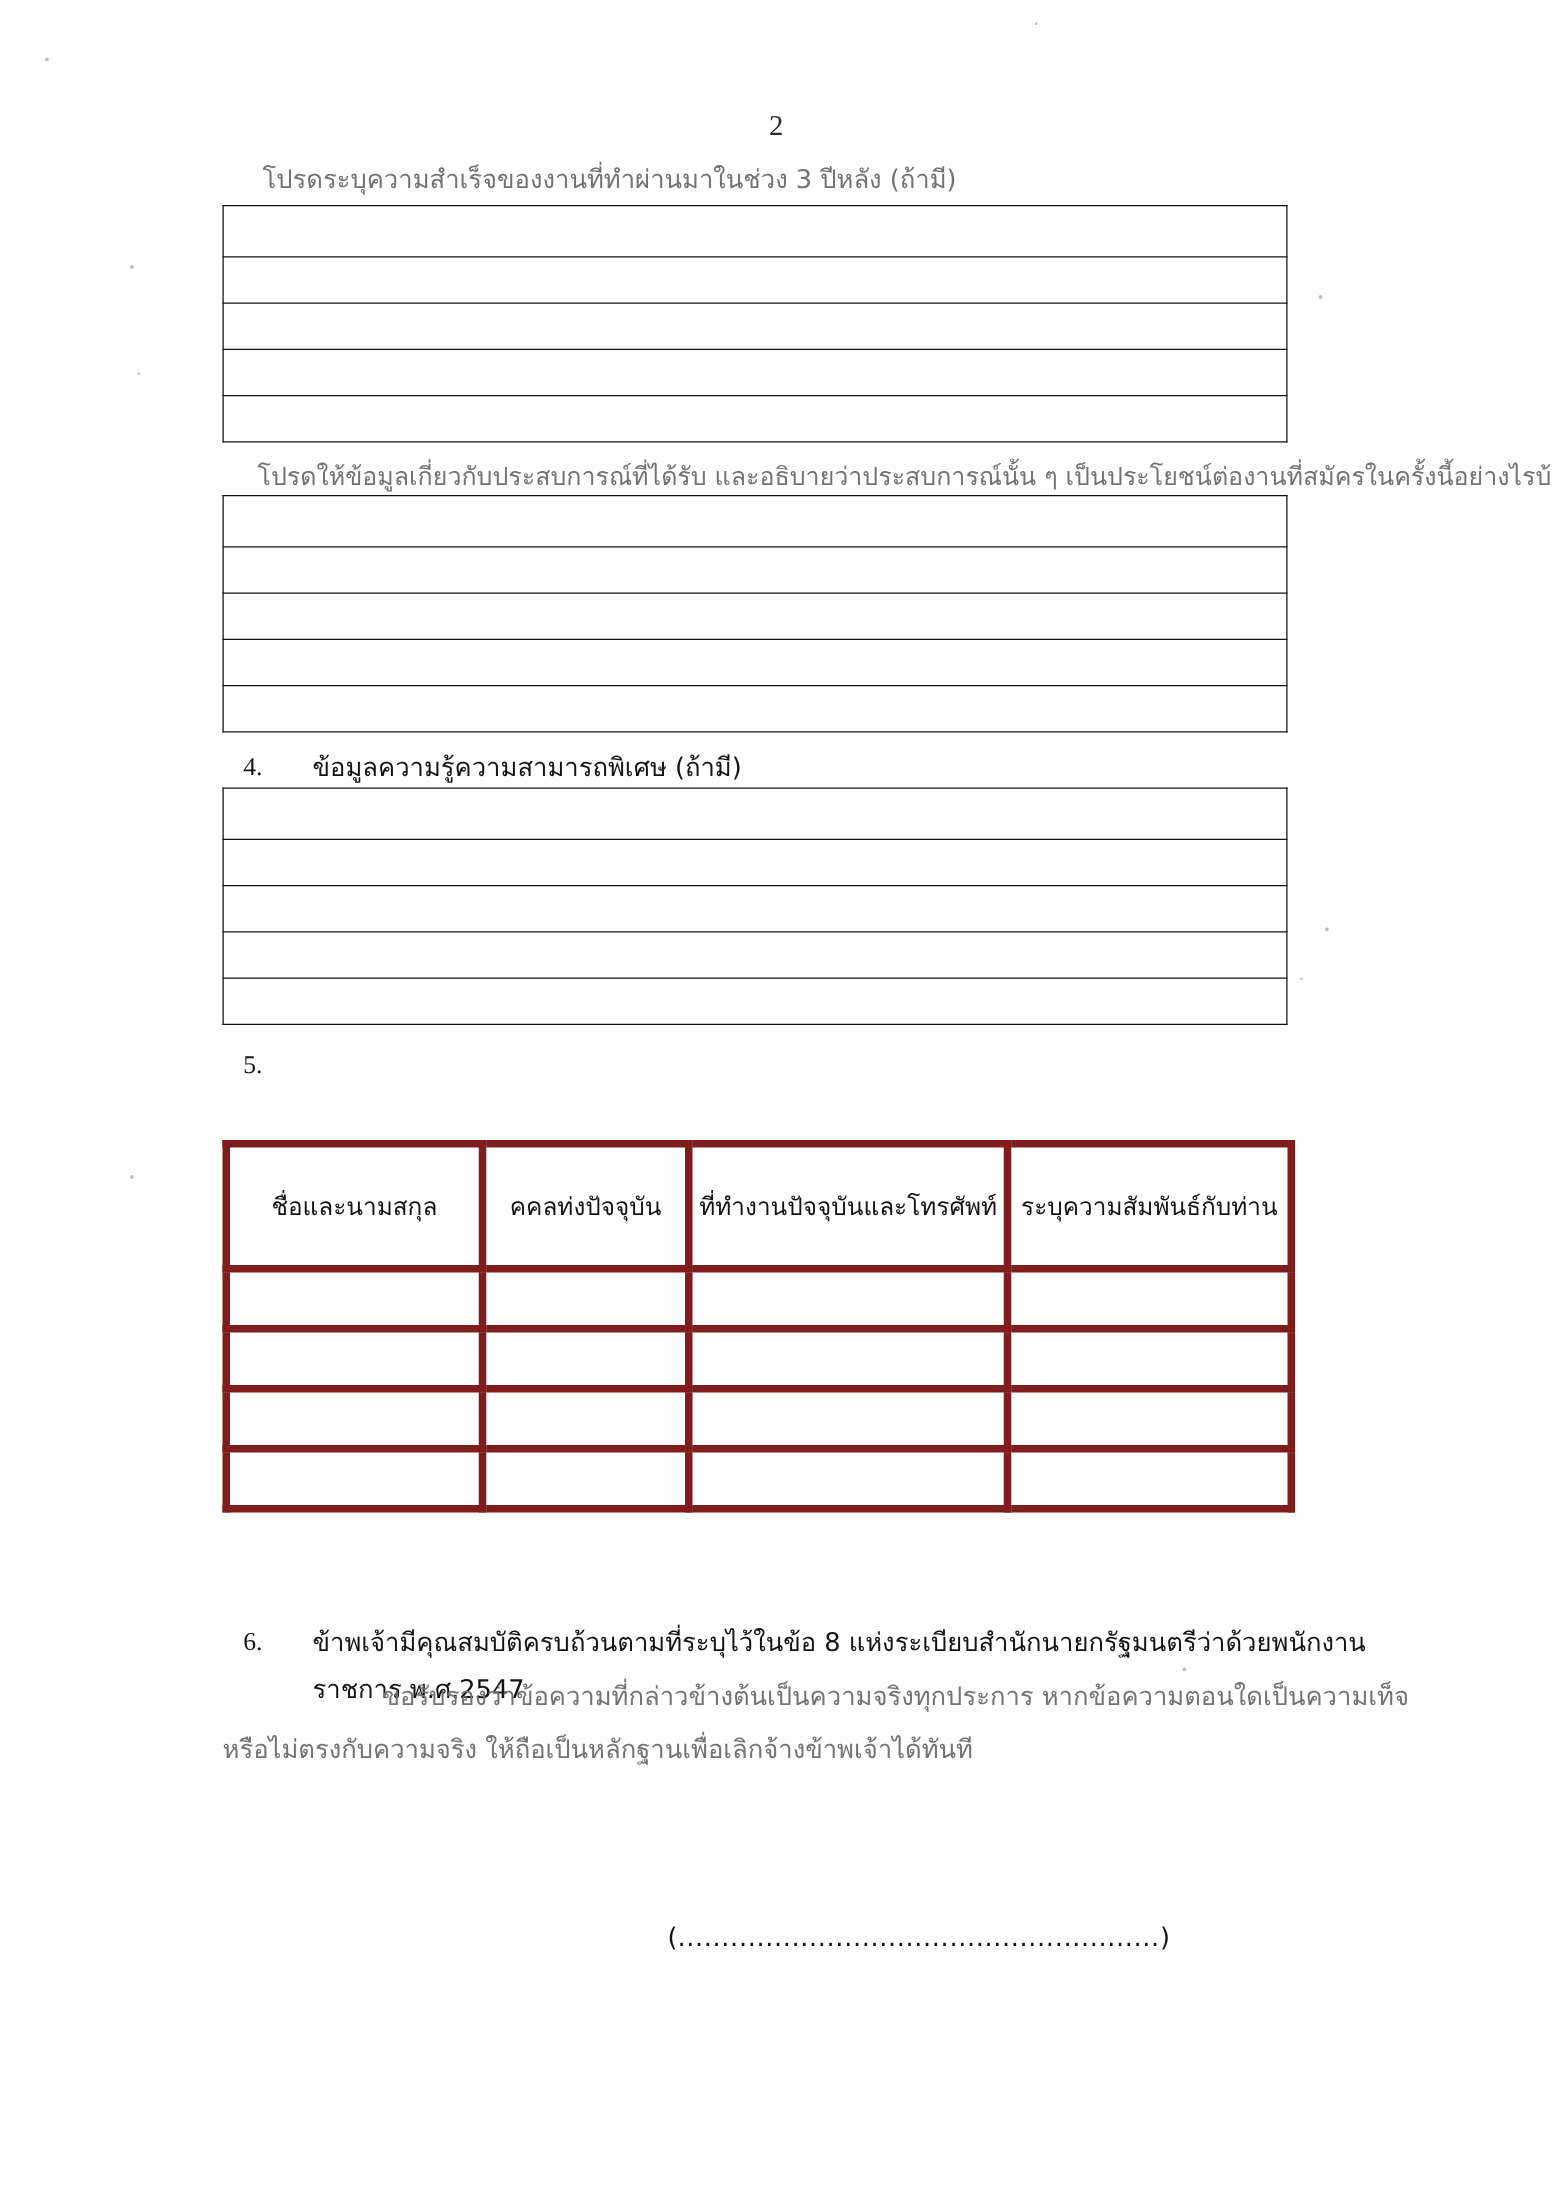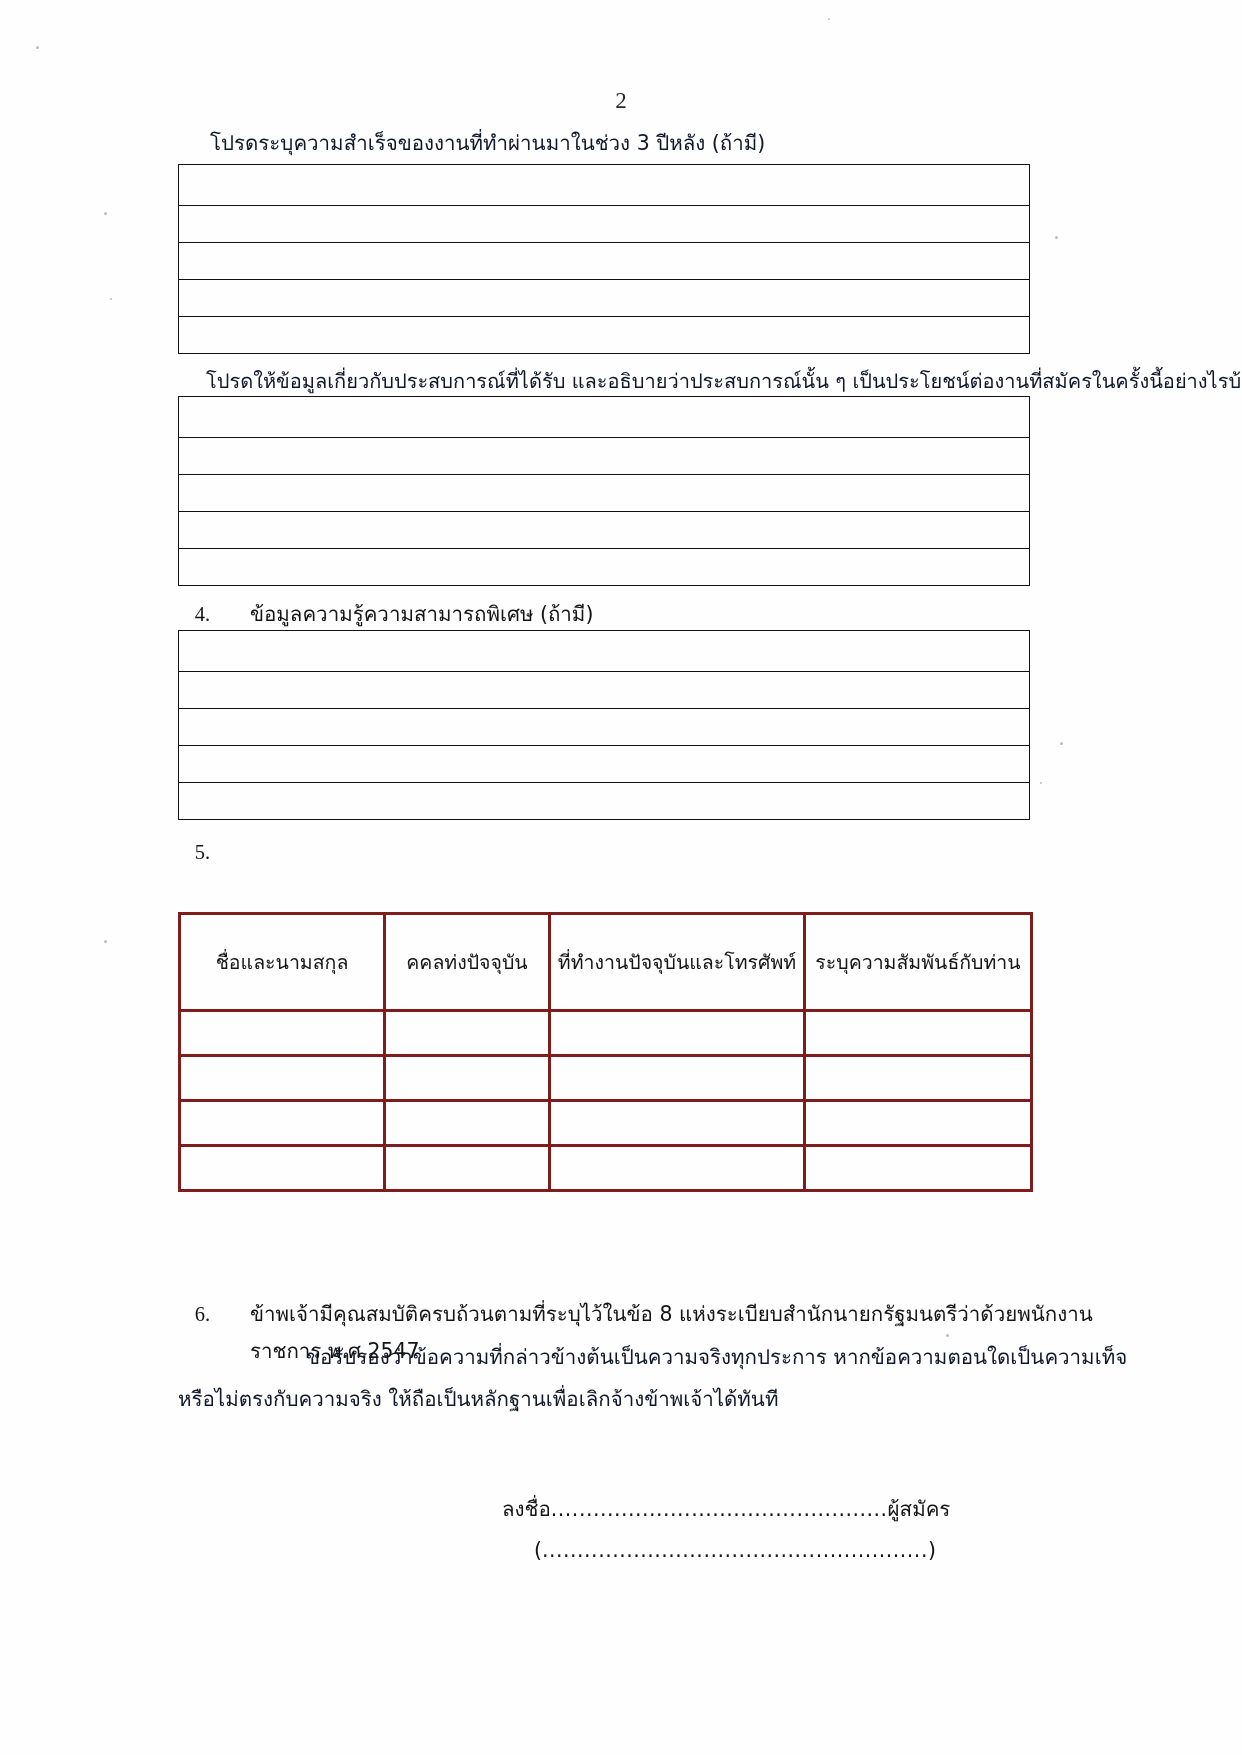--- a/index.html
+++ b/index.html
@@ -31,21 +31,21 @@
     top: 88px;
     text-align: center;
     font-size: 23px;
     font-family: "Liberation Serif", serif;
     color: #2b2b2b;
   }
   .para {
     position: absolute;
     font-size: 20.5px;
     line-height: 1.75;
-    color: #0f172a;
+    color: #737373;
     white-space: nowrap;
   }
 
   .numitem {
     position: absolute;
     font-size: 20.5px;
     line-height: 1.8;
     color: #141414;
   }
   .numitem .num {
@@ -74,21 +74,21 @@
   }
   table.lines tr:first-child td { height: 40px; }
 
   
   table.ref {
     position: absolute;
     border-collapse: collapse;
     table-layout: fixed;
   }
   table.ref th, table.ref td {
-    border: 3px solid #7f1d1d;
+    border: 6px solid #7f1d1d;
     padding: 4px;
   }
   table.ref th {
     height: 86px;
     font-weight: normal;
     font-size: 19.5px;
     color: #141414;
     vertical-align: middle;
     text-align: center;
   }
@@ -236,22 +236,19 @@
   </table>
 
   <div class="numitem" style="left:178px; top:1296px; width:920px;">
     <span class="num">6.</span>
     <span class="body">ข้าพเจ้ามีคุณสมบัติครบถ้วนตามที่ระบุไว้ในข้อ 8 แห่งระเบียบสำนักนายกรัฐมนตรีว่าด้วยพนักงานราชการ พ.ศ.2547</span>
   </div>
 
   <div class="para" style="left:178px; top:1382px;">หรือไม่ตรงกับความจริง ให้ถือเป็นหลักฐานเพื่อเลิกจ้างข้าพเจ้าได้ทันที</div>
   <div class="para" style="left:306px; top:1340px;">ขอรับรองว่าข้อความที่กล่าวข้างต้นเป็นความจริงทุกประการ หากข้อความตอนใดเป็นความเท็จ</div>
 
-  <div class="sig" style="left:502px; top:1492px;">
-    <span>ลงชื่อ</span><span class="dots">................................................</span><span>ผู้สมัคร</span>
-  </div>
 
   <div class="sig" style="left:534px; top:1538px;">
     <span>(</span><span class="dots">.......................................................</span><span>)</span>
   </div>
 
 
 </div>
 
 </body></html>

